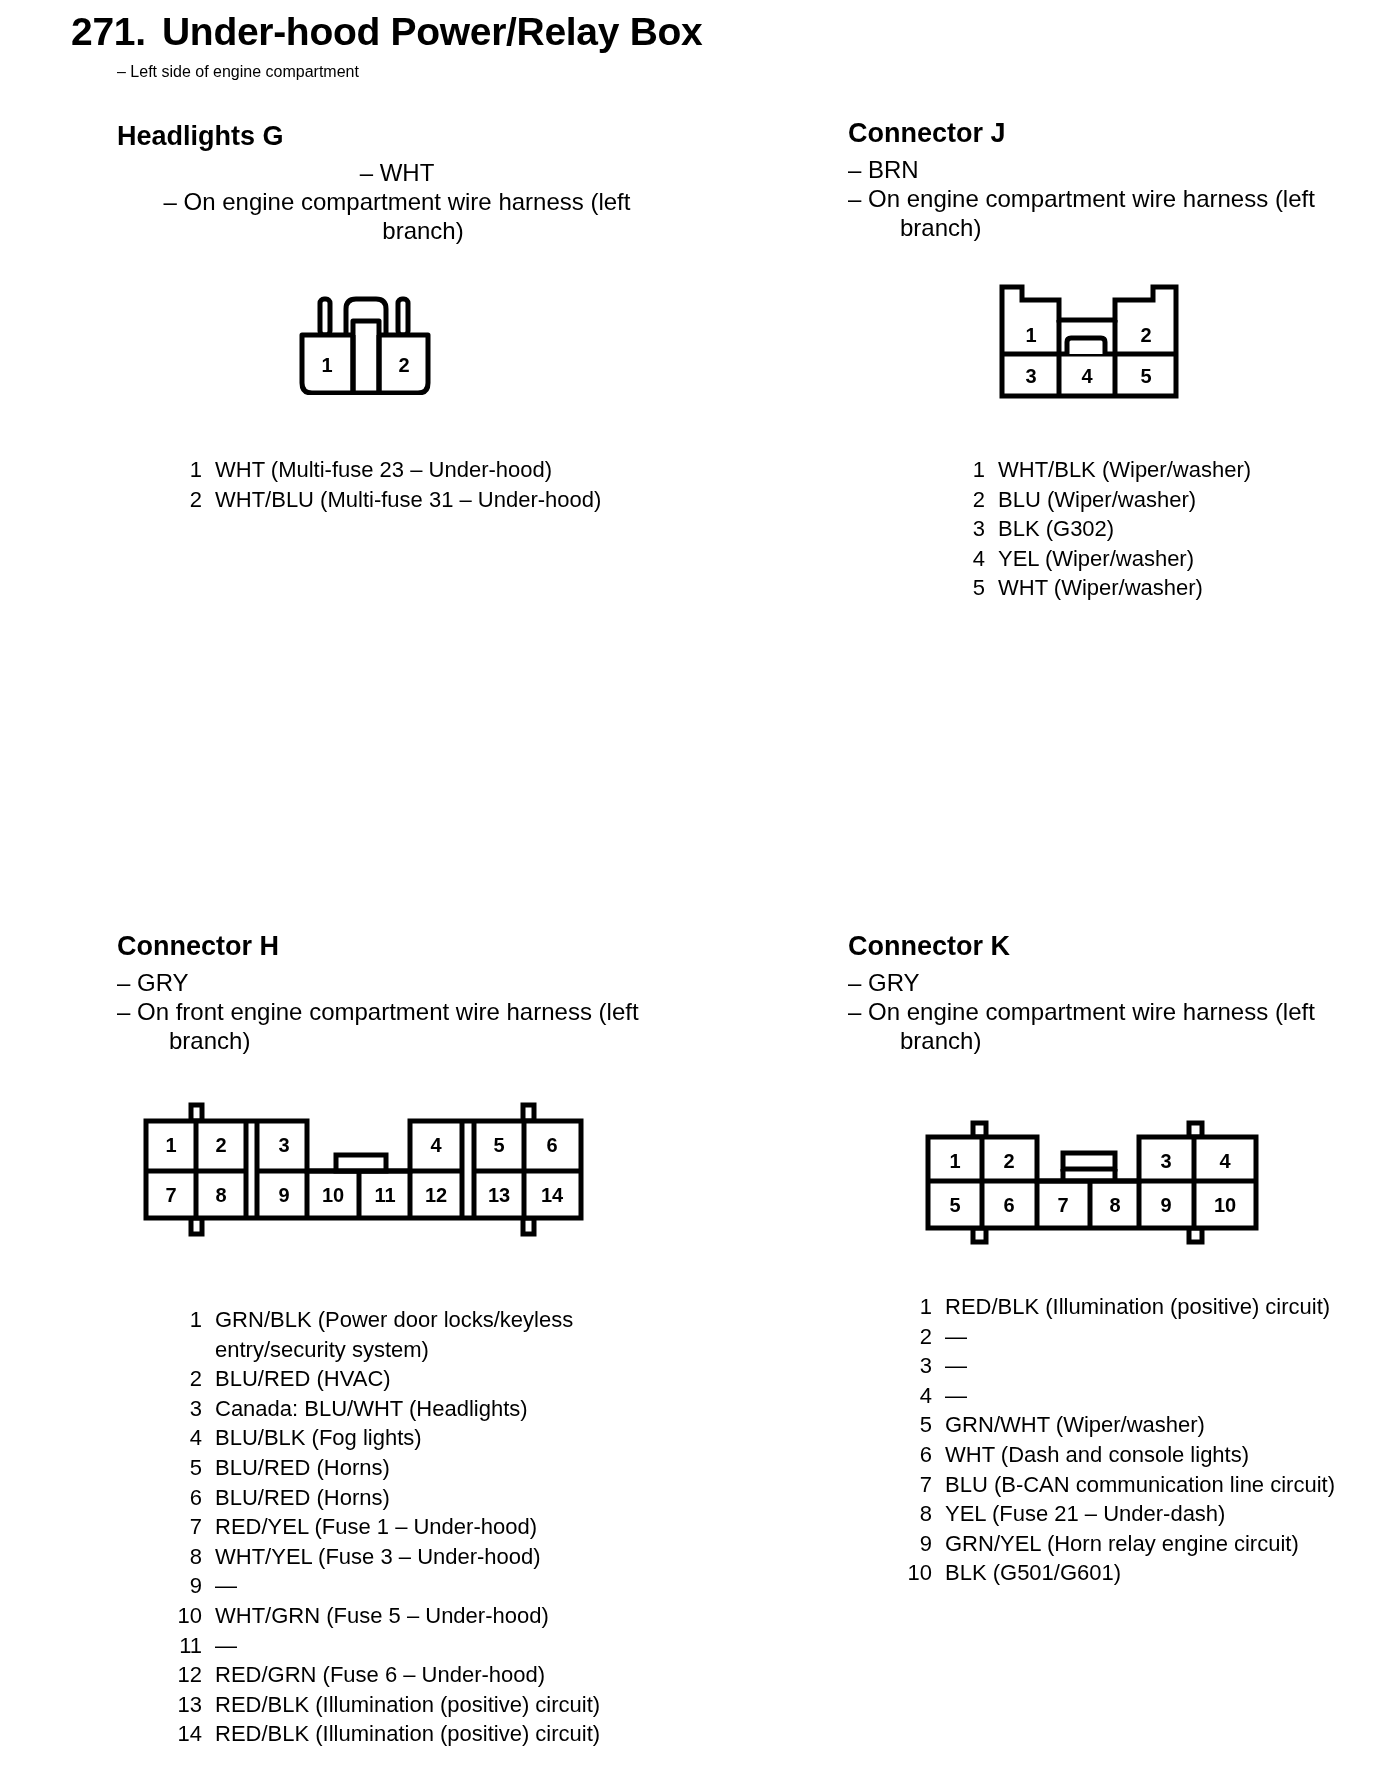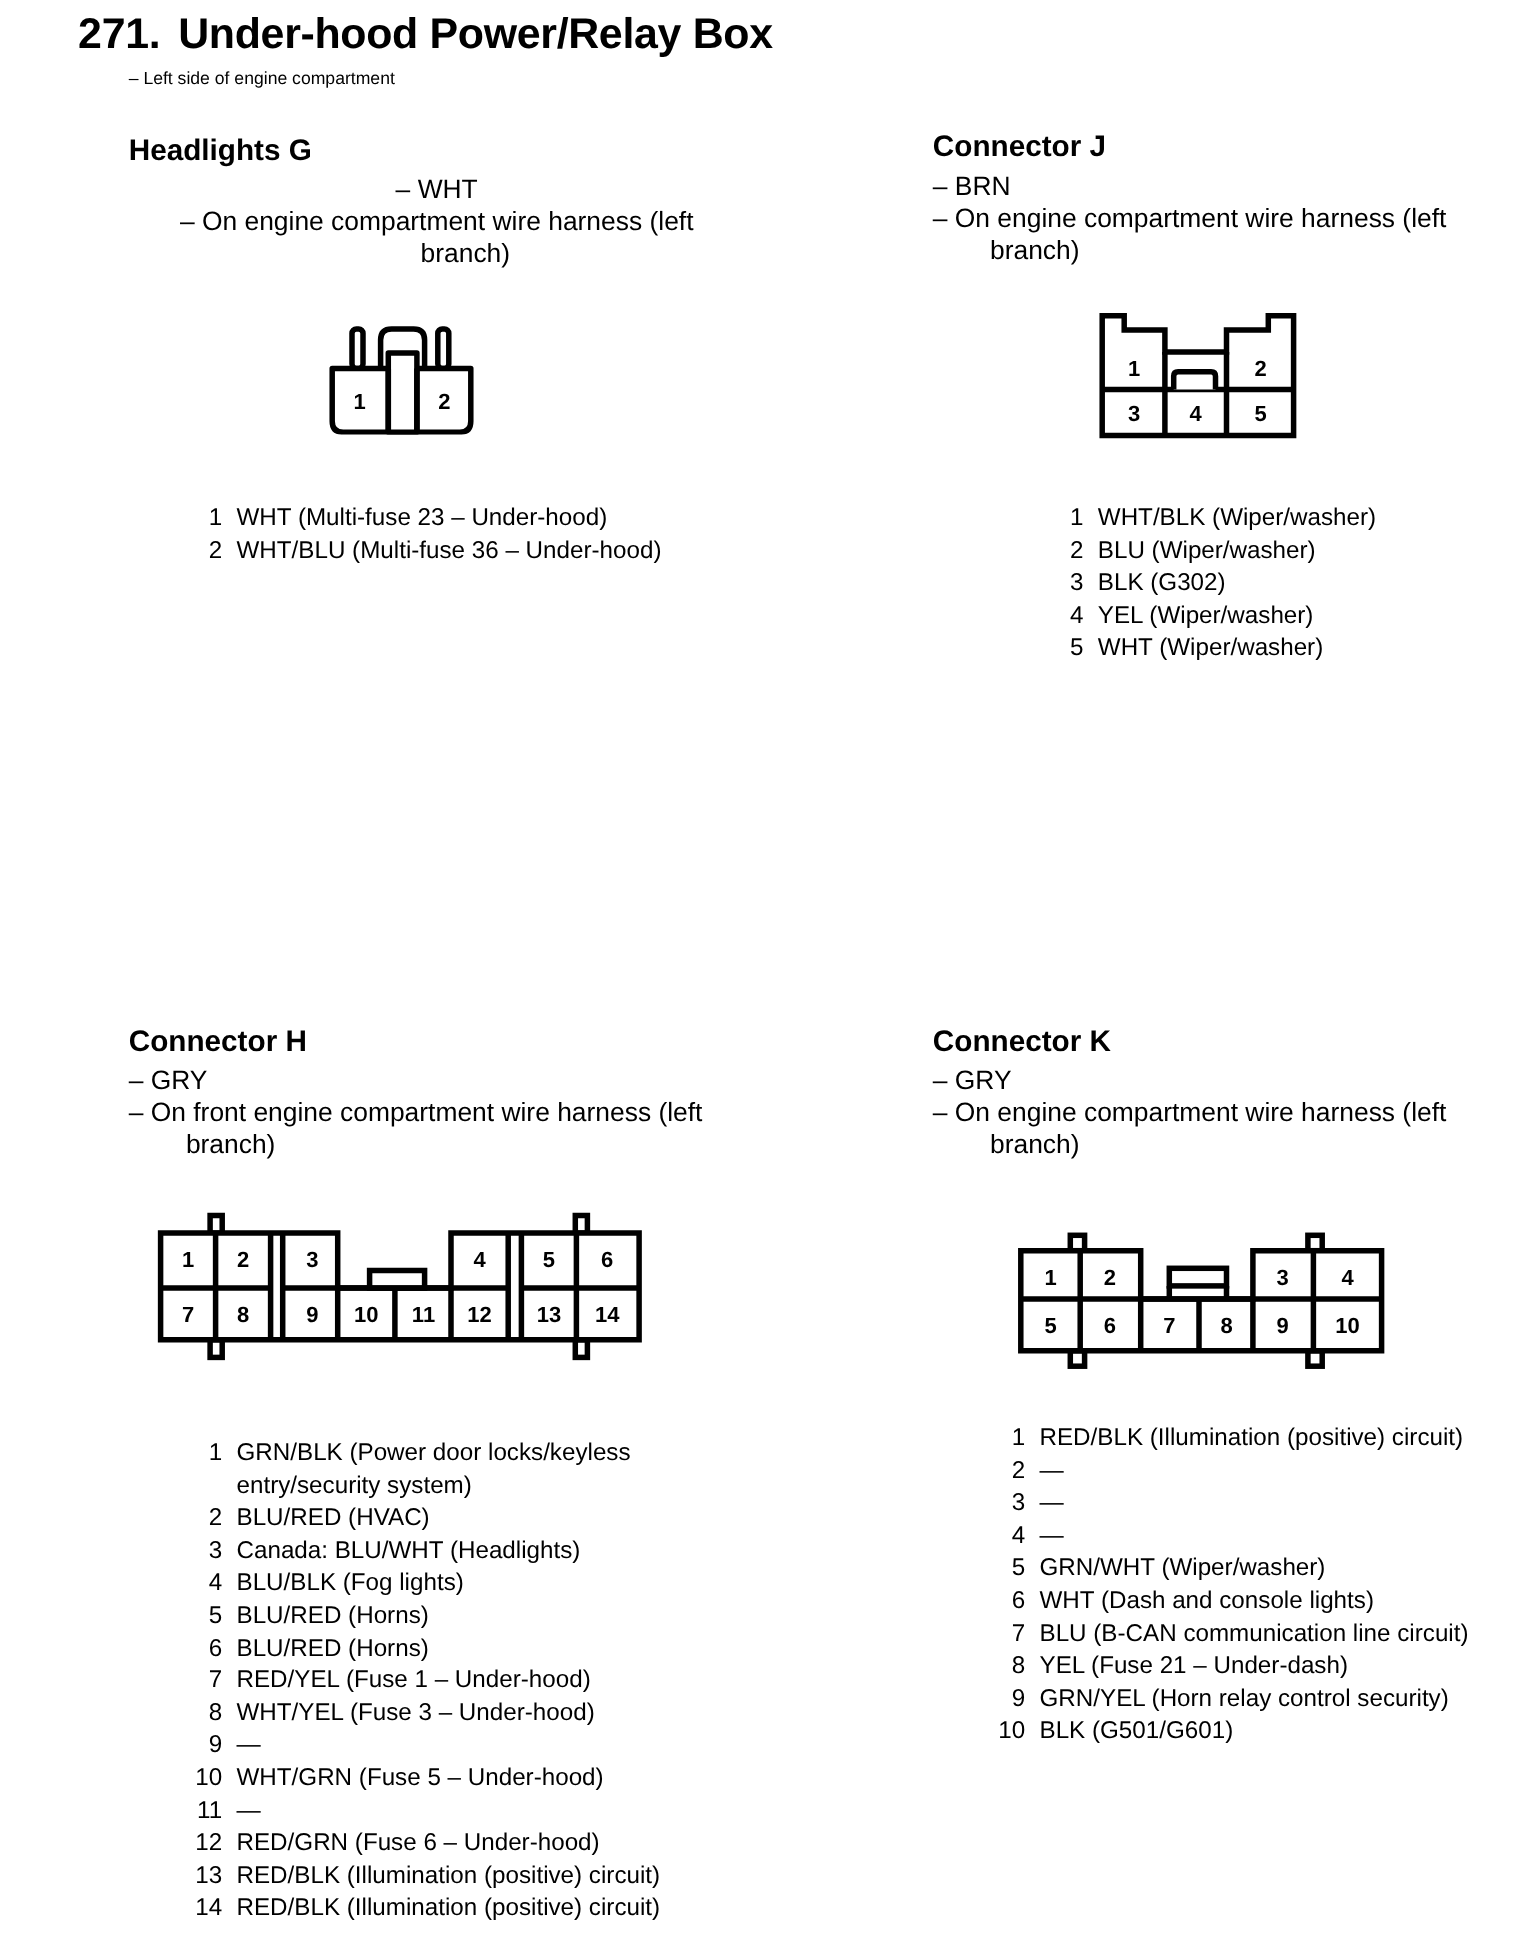--- a/index.html
+++ b/index.html
@@ -48,21 +48,21 @@
     <text x="37" y="87" text-anchor="middle">1</text>
     <text x="114" y="87" text-anchor="middle">2</text>
   </svg>
   <div class="abs pinlist" style="left:170px; top:455px;">
     <div class="pin-row">
         <span class="pin-num">1</span>
         <span class="pin-text">WHT (Multi-fuse 23 – Under-hood)</span>
       </div>
     <div class="pin-row">
         <span class="pin-num">2</span>
-        <span class="pin-text">WHT/BLU (Multi-fuse 36 – Under-hood)</span>
+        <span class="pin-text">WHT/BLU (Multi-fuse 31 – Under-hood)</span>
       </div>
   </div>
 </section>
 
 <section>
   <div class="abs conn-title" style="left:848px; top:118px;">Connector J</div>
   <div class="abs desc" style="left:848px; top:155px;">
     <div class="conn-line">– BRN</div>
     <div class="conn-line">– On engine compartment wire harness (left</div>
     <div class="conn-line indent">branch)</div>
@@ -277,20 +277,20 @@
     <div class="pin-row">
         <span class="pin-num">7</span>
         <span class="pin-text">BLU (B-CAN communication line circuit)</span>
       </div>
     <div class="pin-row">
         <span class="pin-num">8</span>
         <span class="pin-text">YEL (Fuse 21 – Under-dash)</span>
       </div>
     <div class="pin-row">
         <span class="pin-num">9</span>
-        <span class="pin-text">GRN/YEL (Horn relay control security)</span>
+        <span class="pin-text">GRN/YEL (Horn relay engine circuit)</span>
       </div>
     <div class="pin-row">
         <span class="pin-num">10</span>
         <span class="pin-text">BLK (G501/G601)</span>
       </div>
   </div>
 </section>
 
 </body></html>

